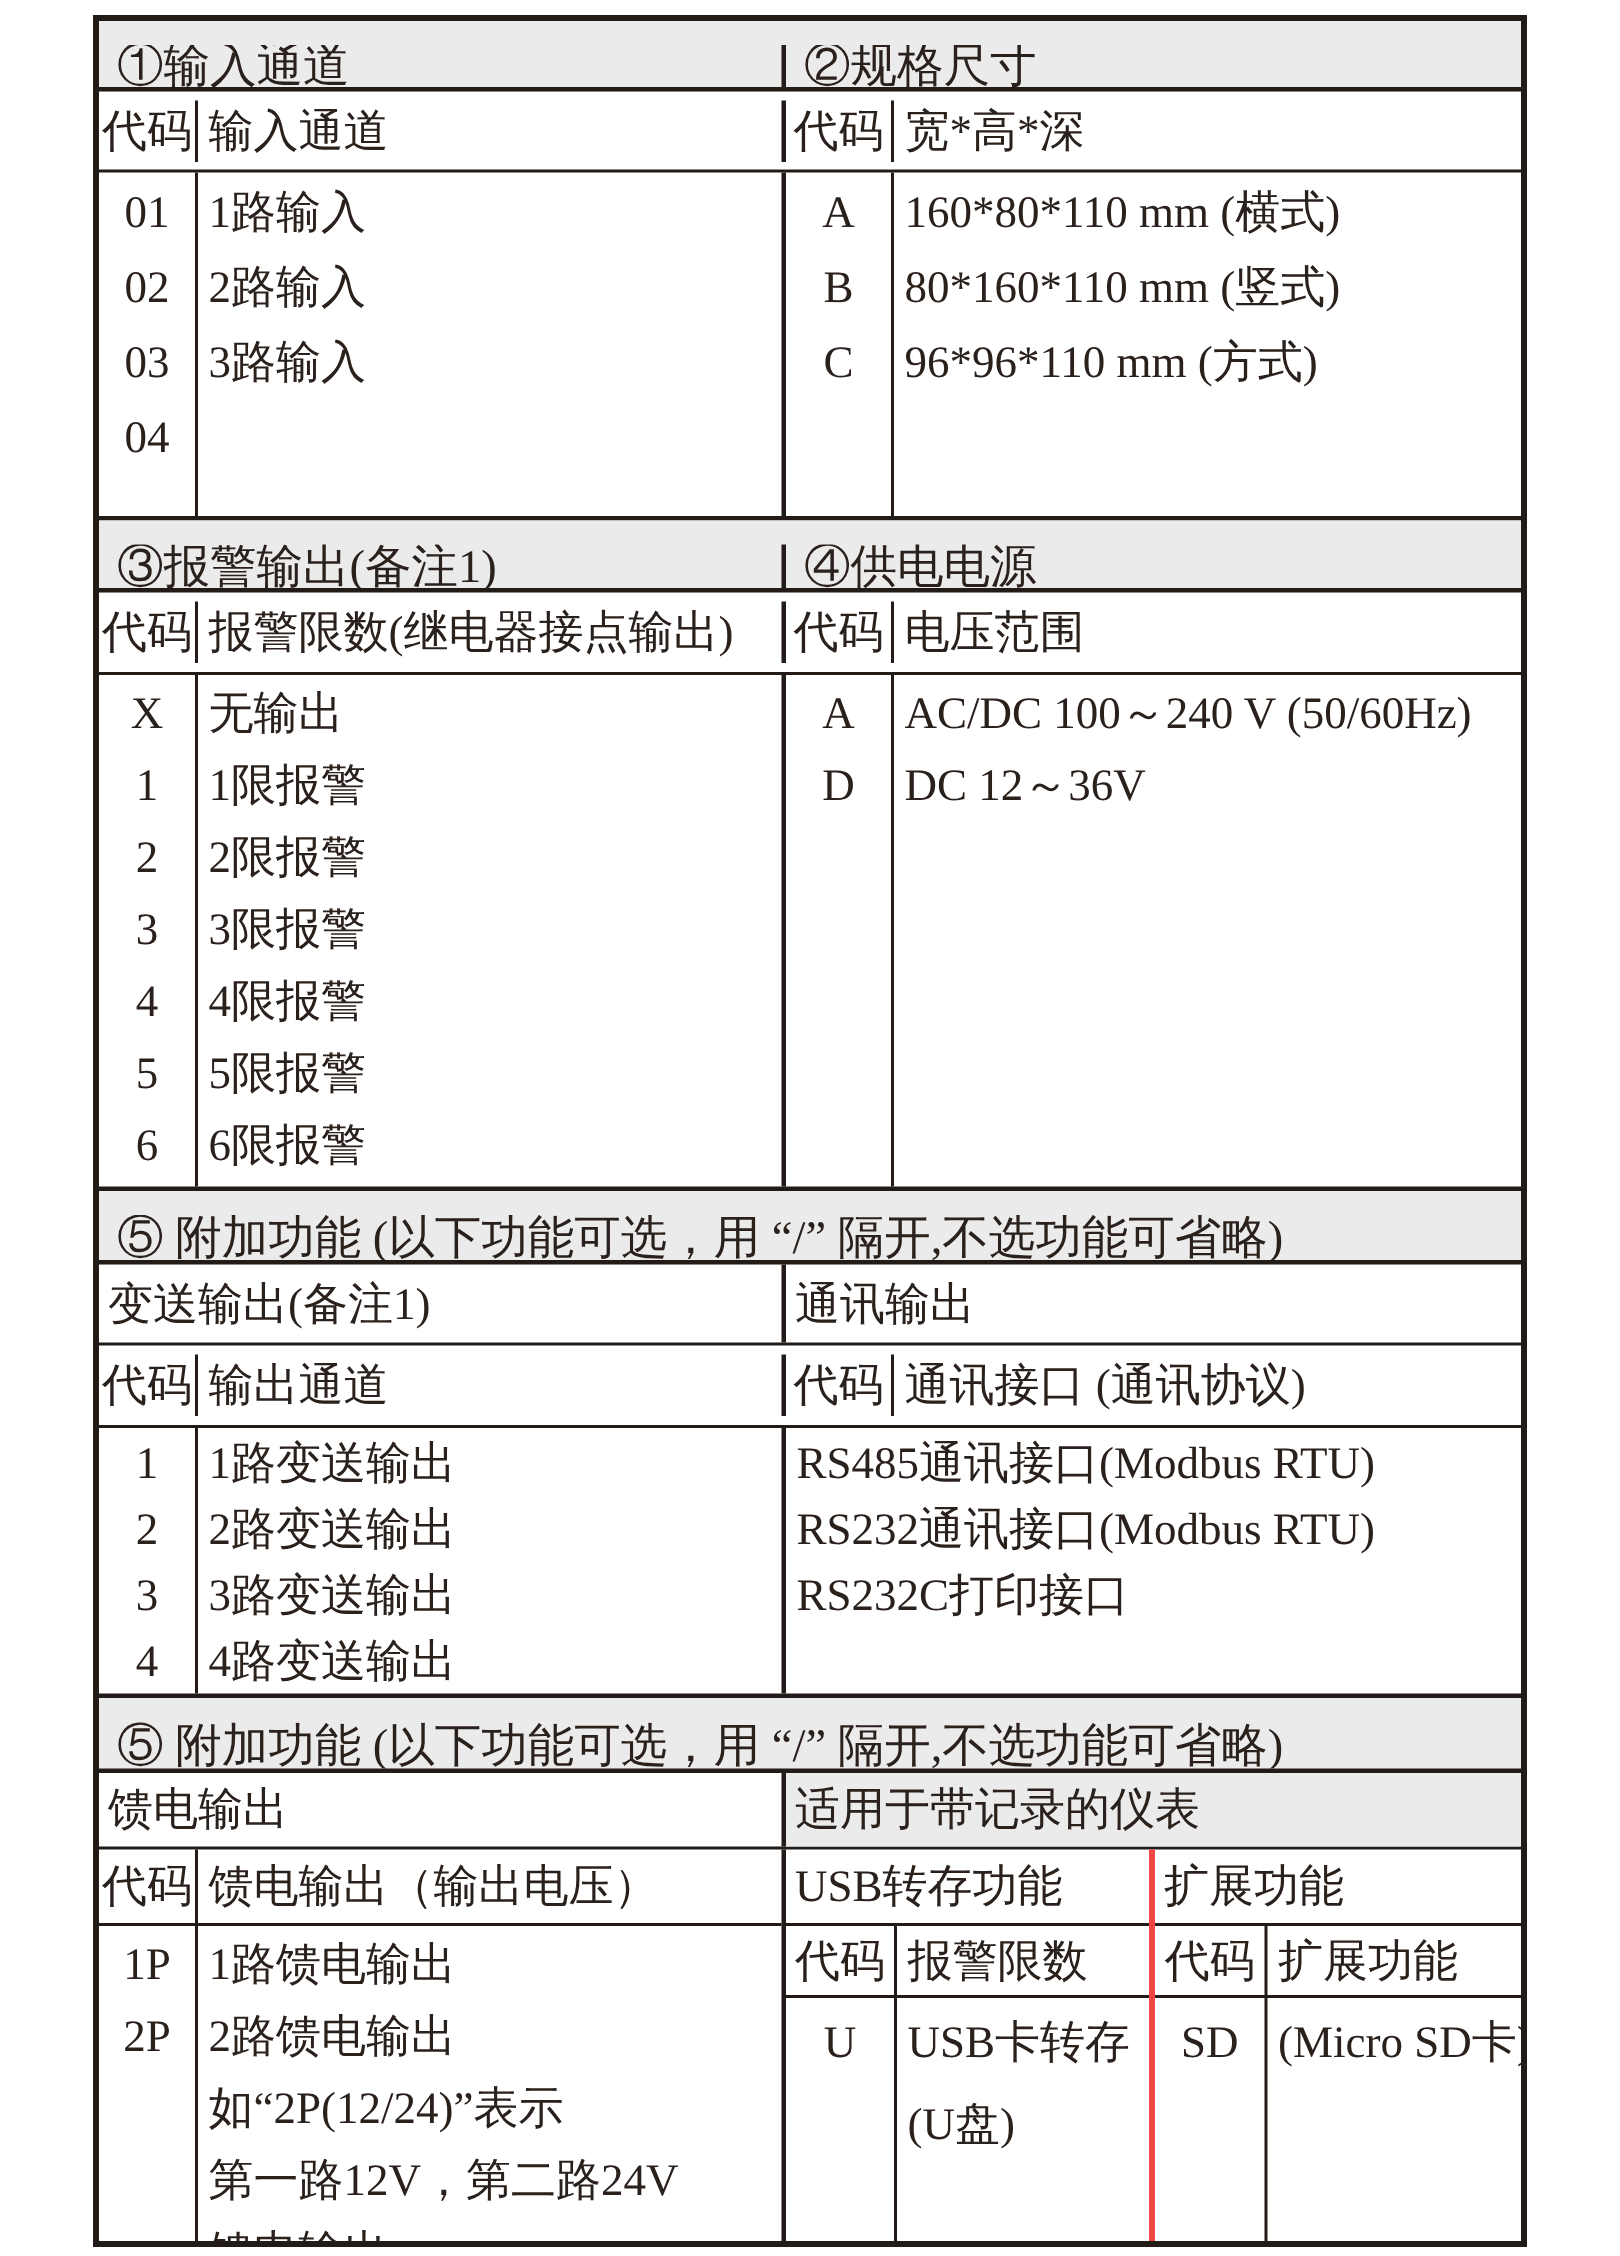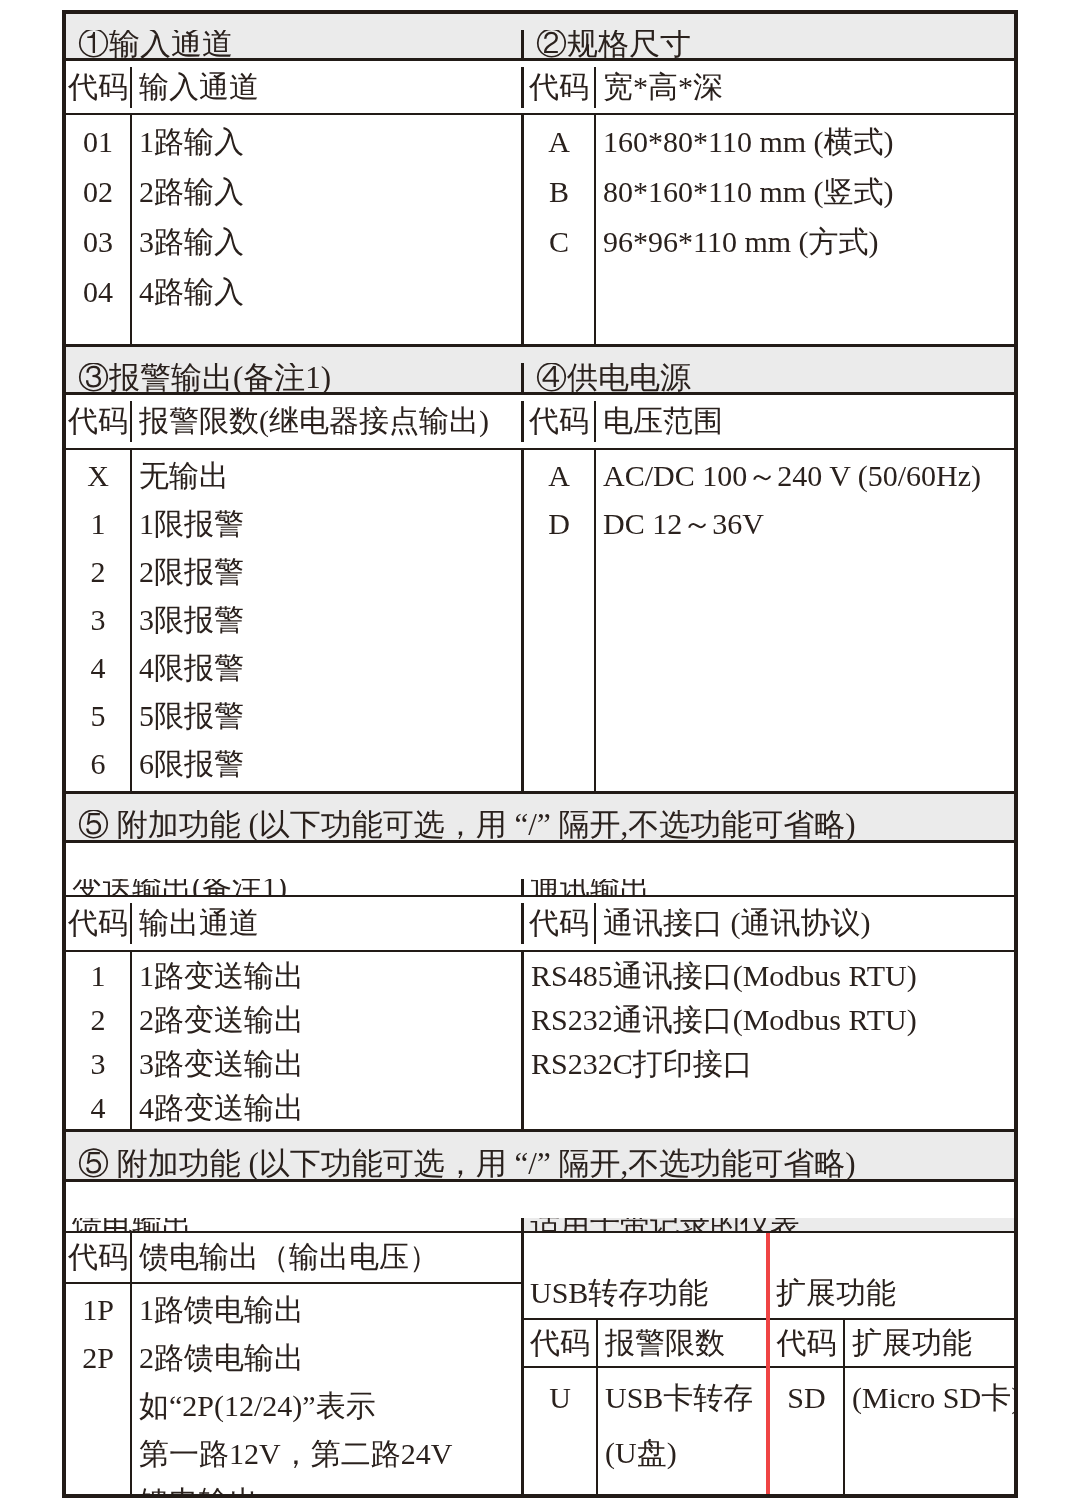--- a/index.html
+++ b/index.html
@@ -26,21 +26,21 @@
   .hdr{font-size:30px;display:flex;align-items:center;}
   .hdr .code-col,.hdr .val-col{display:flex;align-items:center;height:100%;}
   .hdr .code-col{justify-content:center;}
   .lines{display:block;padding-top:2px;}
   .lines div{white-space:nowrap;overflow:hidden;}
   .fs30{font-size:30px;}
   .lh50 div{line-height:50px;}
   .lh48 div{line-height:48px;}
   .lh44 div{line-height:44px;}
   .lh55 div{line-height:55px;}
-  .subtitle-cell{font-size:30px;display:flex;align-items:center;padding-left:6px;box-sizing:border-box;white-space:nowrap;overflow:hidden;margin-top:36px;}
+  .subtitle-cell{font-size:30px;display:flex;align-items:center;padding-left:6px;box-sizing:border-box;white-space:nowrap;overflow:hidden;}
   .sub-col{display:flex;flex-direction:column;box-sizing:border-box;min-width:0;}
   .usb-sub{width:246px;border-right:4px solid #ef4444;flex-shrink:0;}
   .ext-sub{flex:1;font-family:Liberation Serif, serif;}
   .subrow{display:flex;box-sizing:border-box;flex-shrink:0;width:100%;}
 </style>
 </head>
 <body>
 
 <div class="page">
   <div class="spec-table">
@@ -66,21 +66,20 @@
         <div class="code-col w66 lines lh50">
           <div>01</div>
           <div>02</div>
           <div>03</div>
           <div>04</div>
         </div>
         <div class="val-col lines lh50">
           <div>1路输入</div>
           <div>2路输入</div>
           <div>3路输入</div>
-          <div>4路输入</div>
         </div>
       </div>
       <div class="half-r">
         <div class="code-col w72 lines lh50">
           <div>A</div>
           <div>B</div>
           <div>C</div>
         </div>
         <div class="val-col lines lh50">
           <div>160*80*110 mm (横式)</div>

